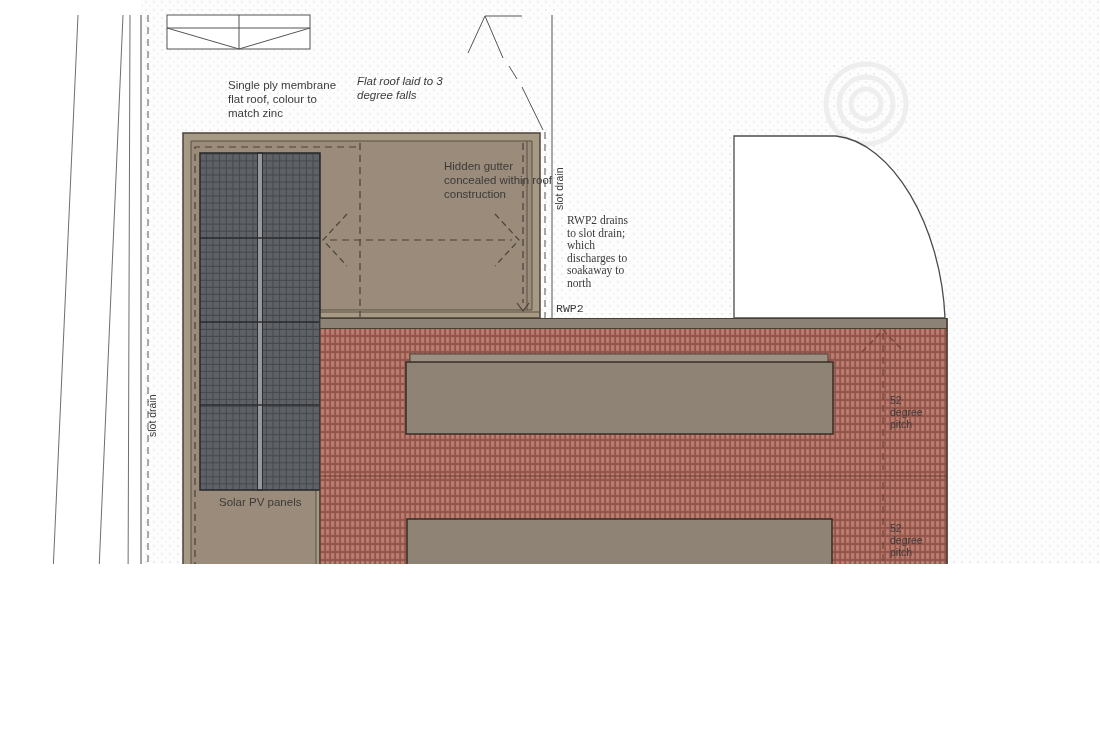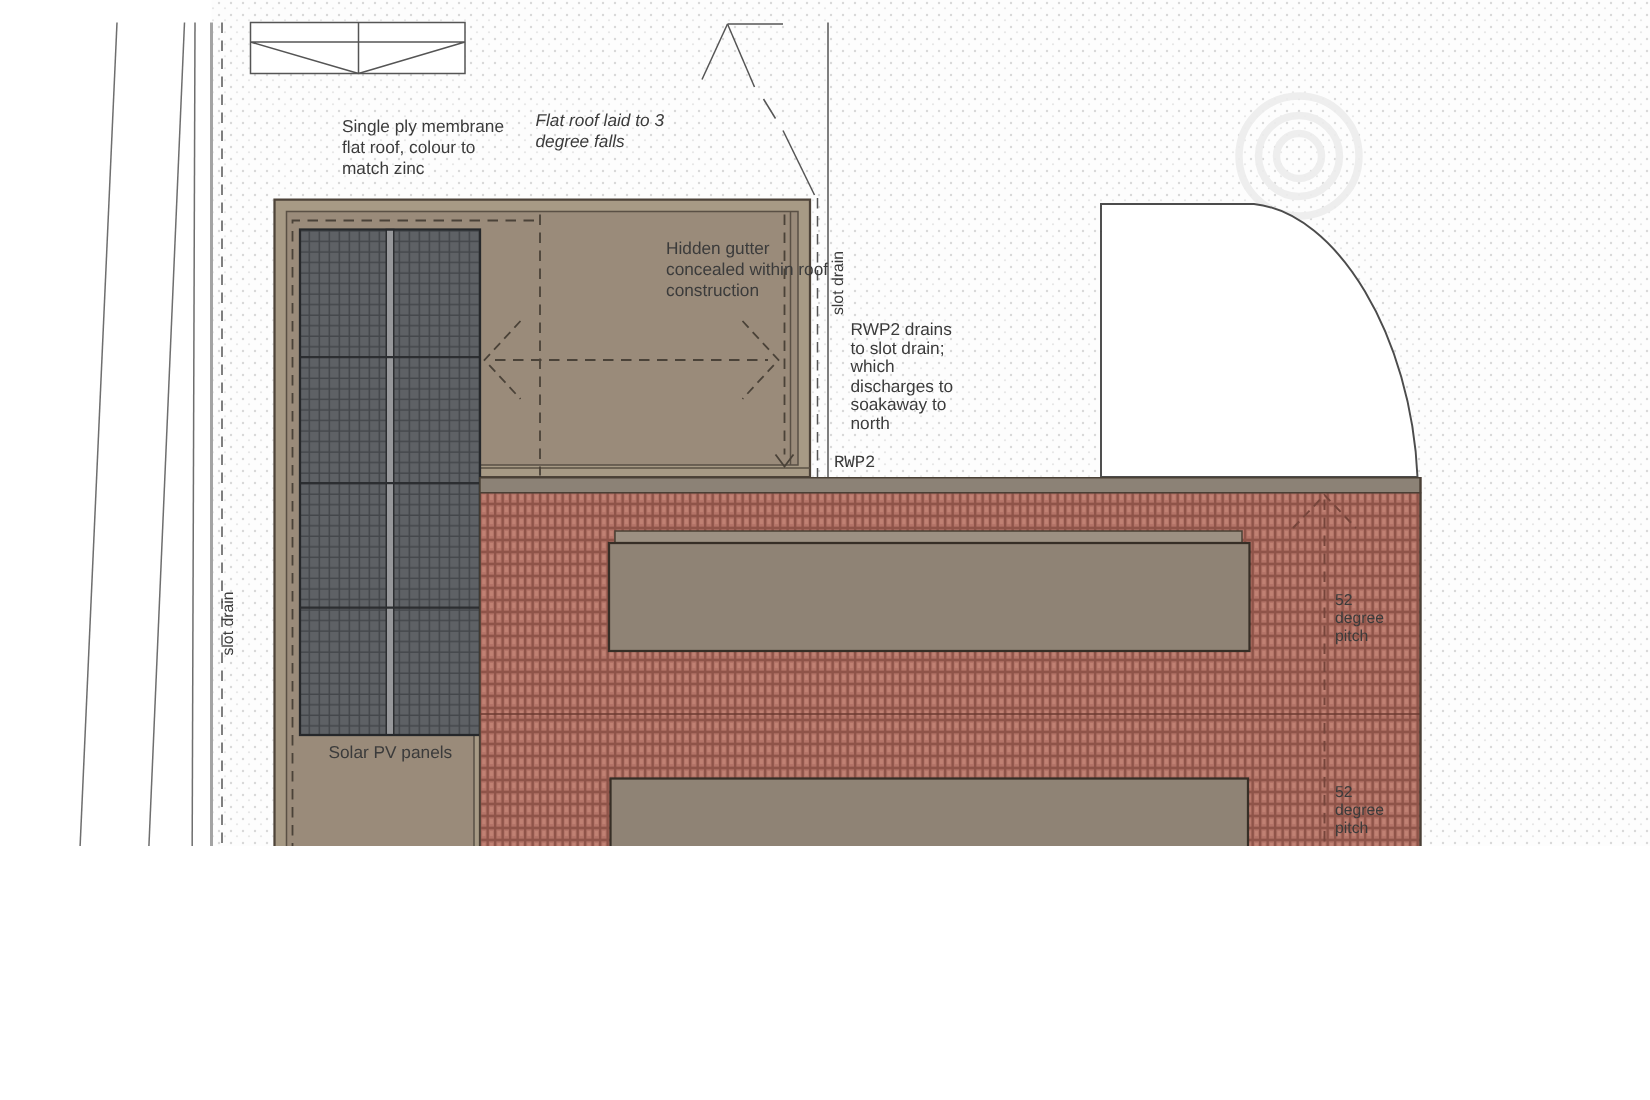--- a/index.html
+++ b/index.html
@@ -167,21 +167,21 @@
 
   <div class="lbl" style="left:357px;top:74px;width:110px;font-style:italic;">Flat roof laid to 3
 degree falls</div>
 
   <div class="lbl" style="left:406px;top:159px;width:125px;margin-left:38px;">Hidden gutter
 concealed within roof
 construction</div>
 
   <div class="lbl small rot" style="left:553px;top:210px;">slot drain</div>
 
-  <div class="lbl tight" style="left:567px;top:214px;width:80px;">RWP2 drains
+  <div class="lbl tight" style="left:567px;top:214px;width:80px;font-family:Liberation Serif, serif;">RWP2 drains
 to slot drain;
 which
 discharges to
 soakaway to
 north</div>
 
   <div class="lbl" style="left:556px;top:302px;font-family:Liberation Mono, monospace;">RWP2</div>
 
   <div class="lbl small rot" style="left:146px;top:437px;">slot drain</div>
 

